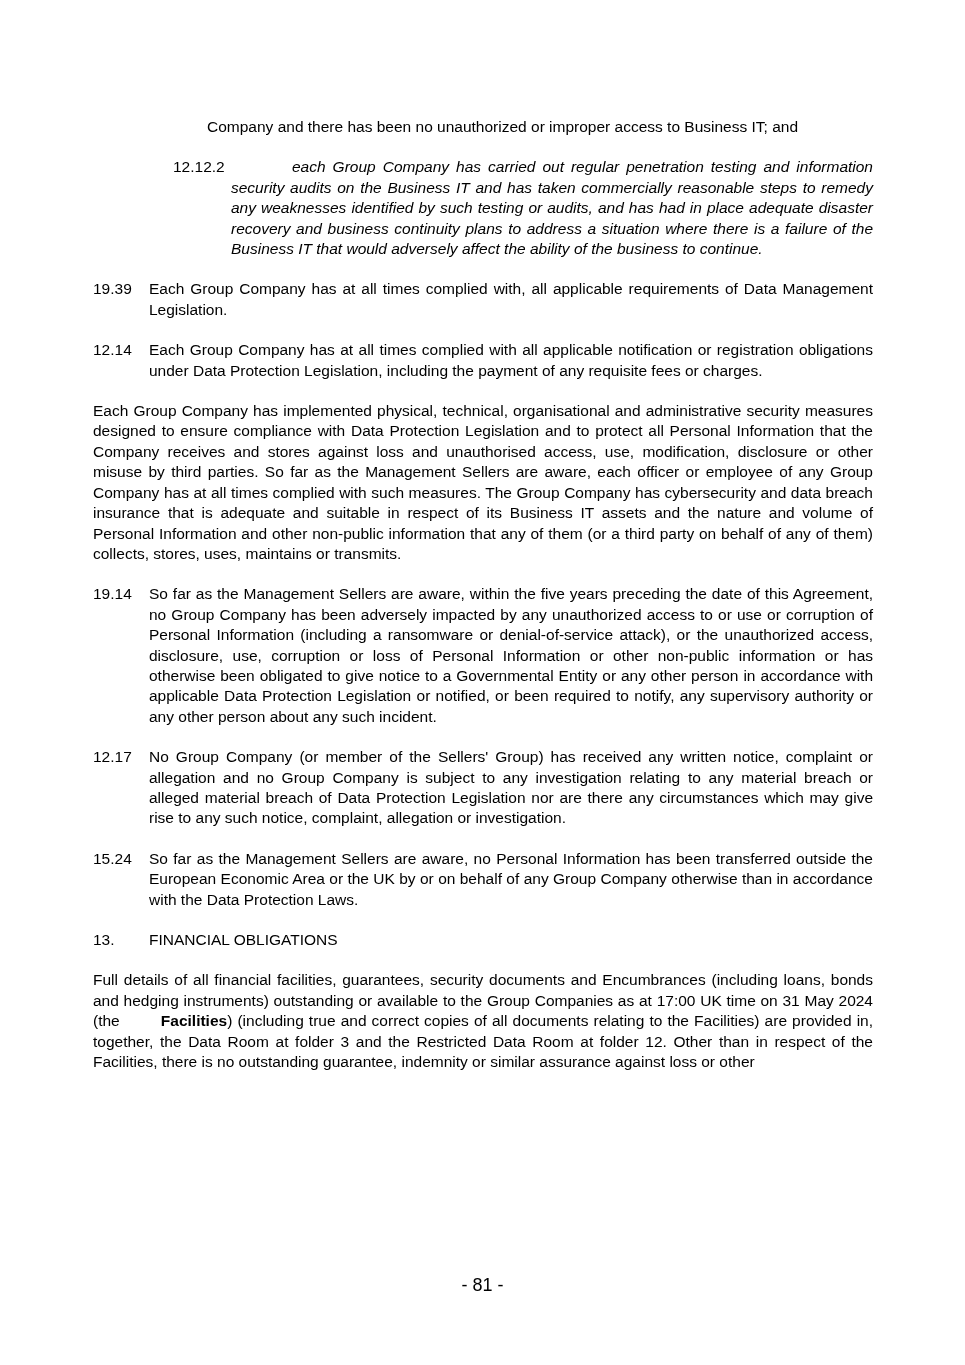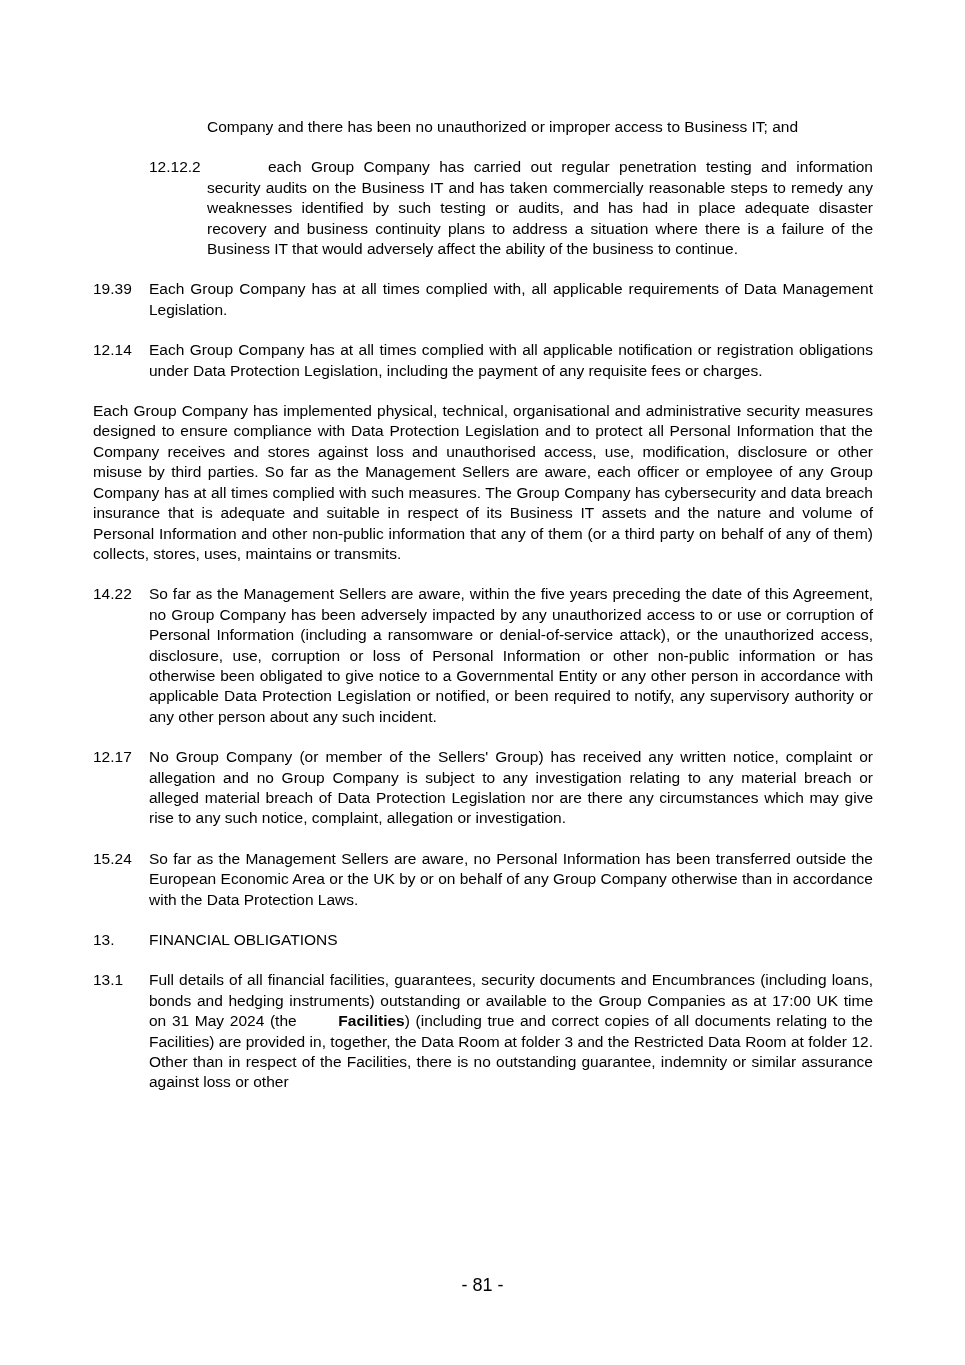--- a/index.html
+++ b/index.html
@@ -40,23 +40,25 @@
   
   .para.sub-cont {
     padding-left: 114px;
   }
   
   .para.sub {
     padding-left: 56px;
   }
   .para.sub .num {
     flex: 0 0 58px;
+    margin-left: 24px;
   }
   .para.sub .body.tabbed {
     text-indent: 61px; 
+    font-style: italic;
   }
   .para.heading .body {
     font-weight: normal;
     text-align: left;
   }
   .bold {
     font-weight: bold;
     padding-left: 36px;
   }
   .footer {
@@ -92,40 +94,39 @@
     <div class="para l1">
       <div class="num">12.14</div>
       <div class="body">Each Group Company has at all times complied with all applicable notification or registration obligations under Data Protection Legislation, including the payment of any requisite fees or charges.</div>
     </div>
 
     <div class="para l1">
       <div class="body">Each Group Company has implemented physical, technical, organisational and administrative security measures designed to ensure compliance with Data Protection Legislation and to protect all Personal Information that the Company receives and stores against loss and unauthorised access, use, modification, disclosure or other misuse by third parties. So far as the Management Sellers are aware, each officer or employee of any Group Company has at all times complied with such measures. The Group Company has cybersecurity and data breach insurance that is adequate and suitable in respect of its Business IT assets and the nature and volume of Personal Information and other non-public information that any of them (or a third party on behalf of any of them) collects, stores, uses, maintains or transmits.</div>
     </div>
 
     <div class="para l1">
-      <div class="num">14.22</div>
+      <div class="num">19.14</div>
       <div class="body">So far as the Management Sellers are aware, within the five years preceding the date of this Agreement, no Group Company has been adversely impacted by any unauthorized access to or use or corruption of Personal Information (including a ransomware or denial-of-service attack), or the unauthorized access, disclosure, use, corruption or loss of Personal Information or other non-public information or has otherwise been obligated to give notice to a Governmental Entity or any other person in accordance with applicable Data Protection Legislation or notified, or been required to notify, any supervisory authority or any other person about any such incident.</div>
     </div>
 
     <div class="para l1">
       <div class="num">12.17</div>
       <div class="body">No Group Company (or member of the Sellers' Group) has received any written notice, complaint or allegation and no Group Company is subject to any investigation relating to any material breach or alleged material breach of Data Protection Legislation nor are there any circumstances which may give rise to any such notice, complaint, allegation or investigation.</div>
     </div>
 
     <div class="para l1">
       <div class="num">15.24</div>
       <div class="body">So far as the Management Sellers are aware, no Personal Information has been transferred outside the European Economic Area or the UK by or on behalf of any Group Company otherwise than in accordance with the Data Protection Laws.</div>
     </div>
 
     <div class="para l1 heading">
       <div class="num">13.</div>
       <div class="body">FINANCIAL OBLIGATIONS</div>
     </div>
 
     <div class="para l1">
-      <div class="num">13.1</div>
       <div class="body"><span>Full details of all financial facilities, guarantees, security documents and Encumbrances (including loans, bonds and hedging instruments) outstanding or available to the Group Companies as at 17:00 UK time on 31 May 2024 (the </span><span class="bold">Facilities</span><span>) (including true and correct copies of all documents relating to the Facilities) are provided in, together, the Data Room at folder 3 and the Restricted Data Room at folder 12. Other than in respect of the Facilities, there is no outstanding guarantee, indemnity or similar assurance against loss or other</span></div>
     </div>
 
   </div>
 
   <div class="footer">- 81 -</div>
 </div>
 
 </body></html>

